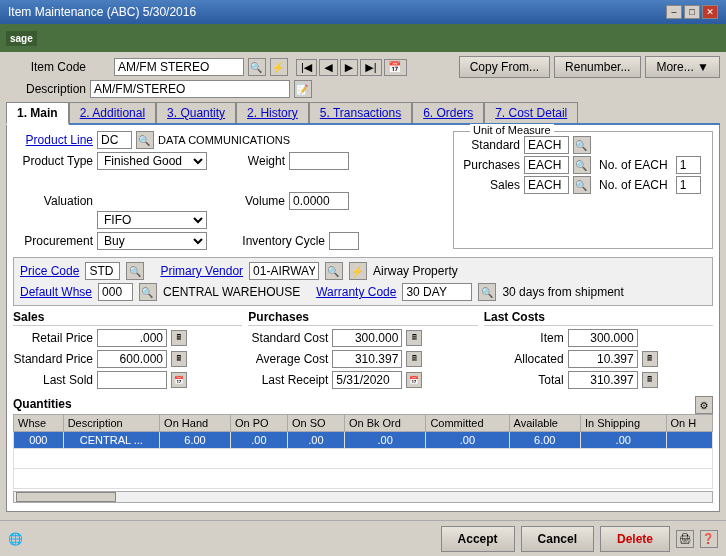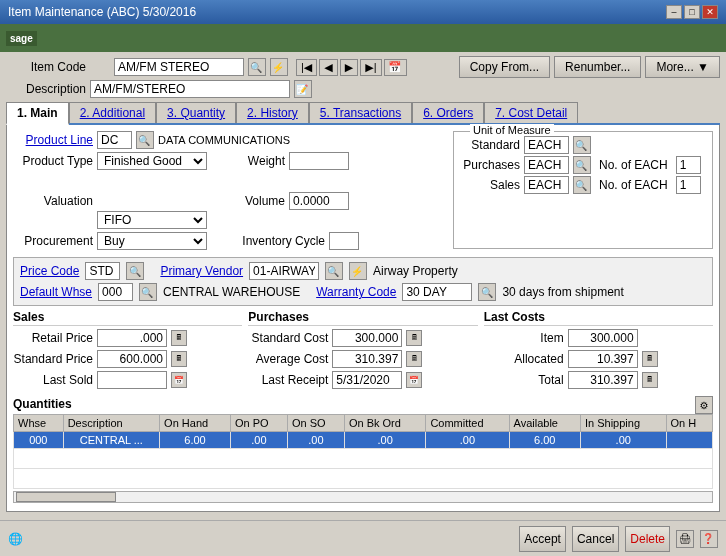--- a/index.html
+++ b/index.html
@@ -214,24 +214,25 @@
       border-top: 1px solid #aaa;
       position: absolute;
       bottom: 0;
       left: 0;
       right: 0;
       height: 36px;
     }
     .bottom-btn {
       background: linear-gradient(to bottom, #e8e4dc, #c8c4bc);
       border: 1px solid #888;
-      padding: 3px 4px;
+      padding: 3px 16px;
       cursor: pointer;
       height: 26px;
       font-size: 12px;
+      font-weight: bold;
     }
     .bottom-btn.delete { color: #cc0000; }
 
     .scrollbar-area {
       background: #f0f0f0;
       border: 1px solid #aaa;
       height: 12px;
       margin: 2px 0;
       display: flex;
       align-items: center;

